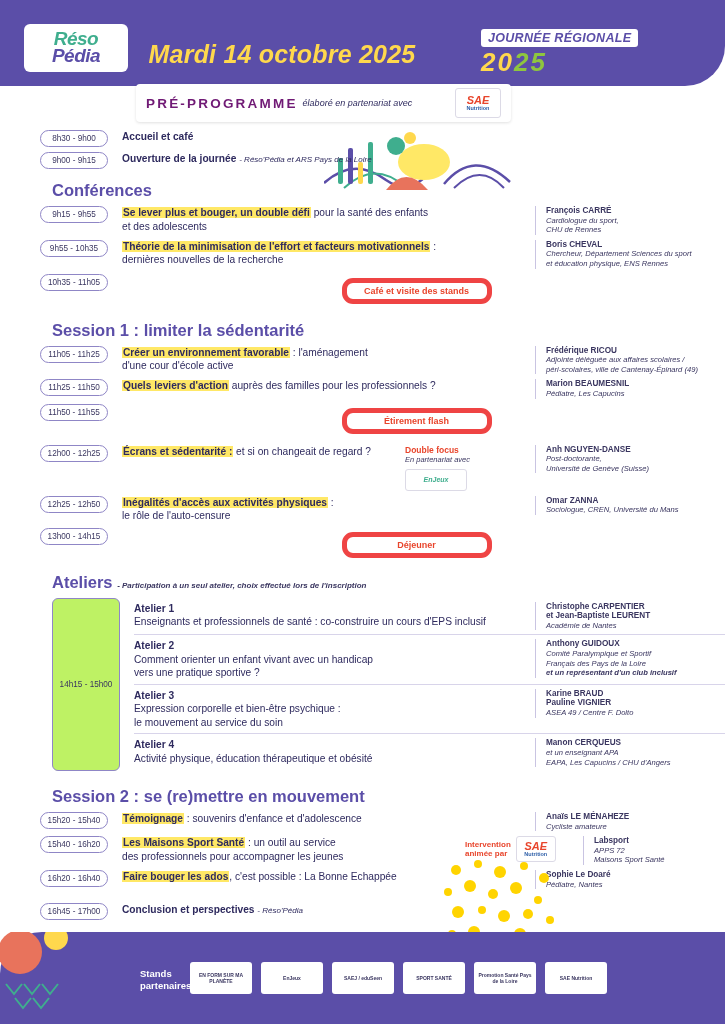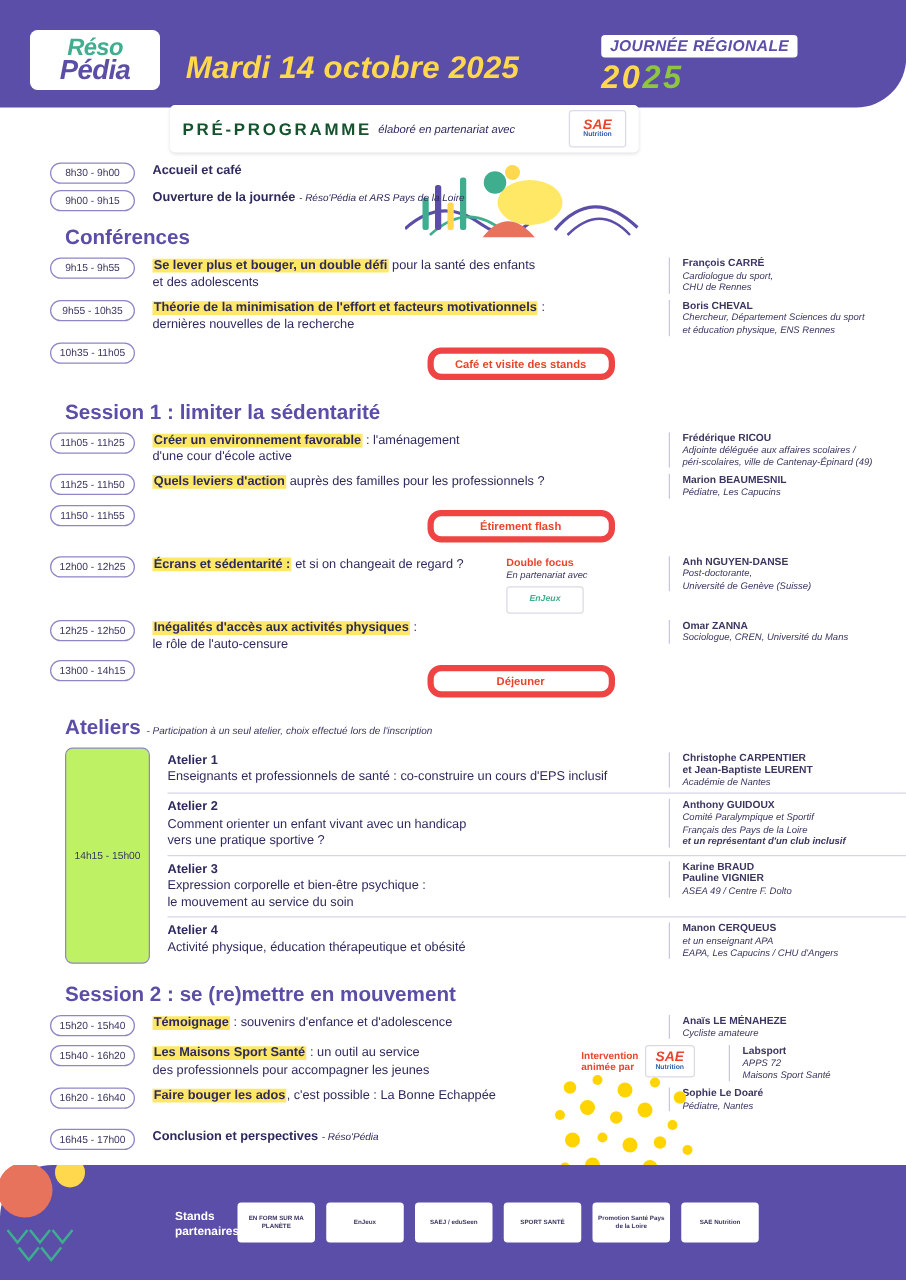--- a/index.html
+++ b/index.html
@@ -18,21 +18,21 @@
     position: absolute; left: 0; top: 0; width: 725px; height: 86px;
     background: #5b4ea8;
     border-bottom-left-radius: 0; border-bottom-right-radius: 40px;
   }
   .logo {
     position: absolute; left: 24px; top: 24px; width: 104px; height: 48px;
     background: #ffffff; border-radius: 6px;
     display: flex; flex-direction: column; justify-content: center; align-items: center;
   }
   .logo .l1 { color: #3fae8e; font-size: 19px; font-weight: bold; font-style: italic; line-height: 16px; letter-spacing: -0.5px; }
-  .logo .l2 { color: #5b4ea8; font-size: 22px; font-weight: bold; font-style: italic; line-height: 18px; letter-spacing: -0.5px; }
+  .logo .l2 { color: #5b4ea8; font-size: 19px; font-weight: bold; font-style: italic; line-height: 18px; letter-spacing: -0.5px; }
   .header-date {
     position: absolute; left: 132px; top: 40px; width: 300px;
     color: #ffd84d; font-size: 25px; font-weight: bold; font-style: italic;
     text-align: center; letter-spacing: 0.2px;
   }
   .badge-jr {
     position: absolute; right: 60px; top: 28px; width: 184px; text-align: left;
   }
   .badge-jr .t1 {
     display: inline-block; background: #ffffff; color: #5b4ea8;
@@ -45,21 +45,21 @@
   }
   .badge-jr .t2 .g { color: #8ec63f; margin-top: 42px; }
 
   
   .preprog {
     position: absolute; left: 136px; top: 84px; width: 375px; height: 38px;
     background: #ffffff; border-radius: 4px;
     box-shadow: 0 1px 3px rgba(0,0,0,0.12);
     display: flex; align-items: center; padding: 0 10px;
   }
-  .preprog .pp1 { color: #14532d; font-size: 13.5px; font-weight: bold; letter-spacing: 2.2px; }
+  .preprog .pp1 { color: #701a75; font-size: 13.5px; font-weight: bold; letter-spacing: 2.2px; }
   .preprog .pp2 { color: #2e2a5e; font-size: 9px; font-style: italic; margin-left: 5px; }
   .sae-logo {
     width: 46px; height: 30px; border: 1px solid #dcdae6; border-radius: 3px;
     margin-left: auto; display: flex; flex-direction: column;
     align-items: center; justify-content: center; background: #fff;
   }
   .sae-logo .s1 { color: #e8452c; font-size: 11px; font-weight: bold; font-style: italic; line-height: 10px; }
   .sae-logo .s2 { color: #2e5fa8; font-size: 5.5px; font-weight: bold; line-height: 7px; }
 
   
@@ -82,21 +82,21 @@
   }
   .corner-art { position: absolute; left: 0; bottom: 0; width: 110px; height: 92px; }
 
   
   .content { position: absolute; left: 0; top: 130px; width: 725px; }
 
   .sec-title {
     color: #5b4ea8; font-size: 16.5px; font-weight: bold;
     margin: 0 0 6px 52px;
   }
-  .sec-title .small { font-size: 8px; font-weight: normal; font-style: italic; color: #3a3660; }
+  .sec-title .small { font-size: 8px; font-weight: bold; font-style: italic; color: #3a3660; }
 
   .row { display: flex; align-items: flex-start; margin-bottom: 5px; position: relative; }
   .time {
     width: 68px; min-width: 68px; margin-left: 40px;
     border: 1px solid #8f86c6; border-radius: 11px;
     color: #3a3660; font-size: 8.2px; text-align: center;
     padding: 3px 0 3px 0; background: #fff;
   }
   .desc { margin-left: 14px; font-size: 10.2px; line-height: 13.5px; color: #2e2a5e; flex: 1; }
   .desc b { font-weight: bold; }

